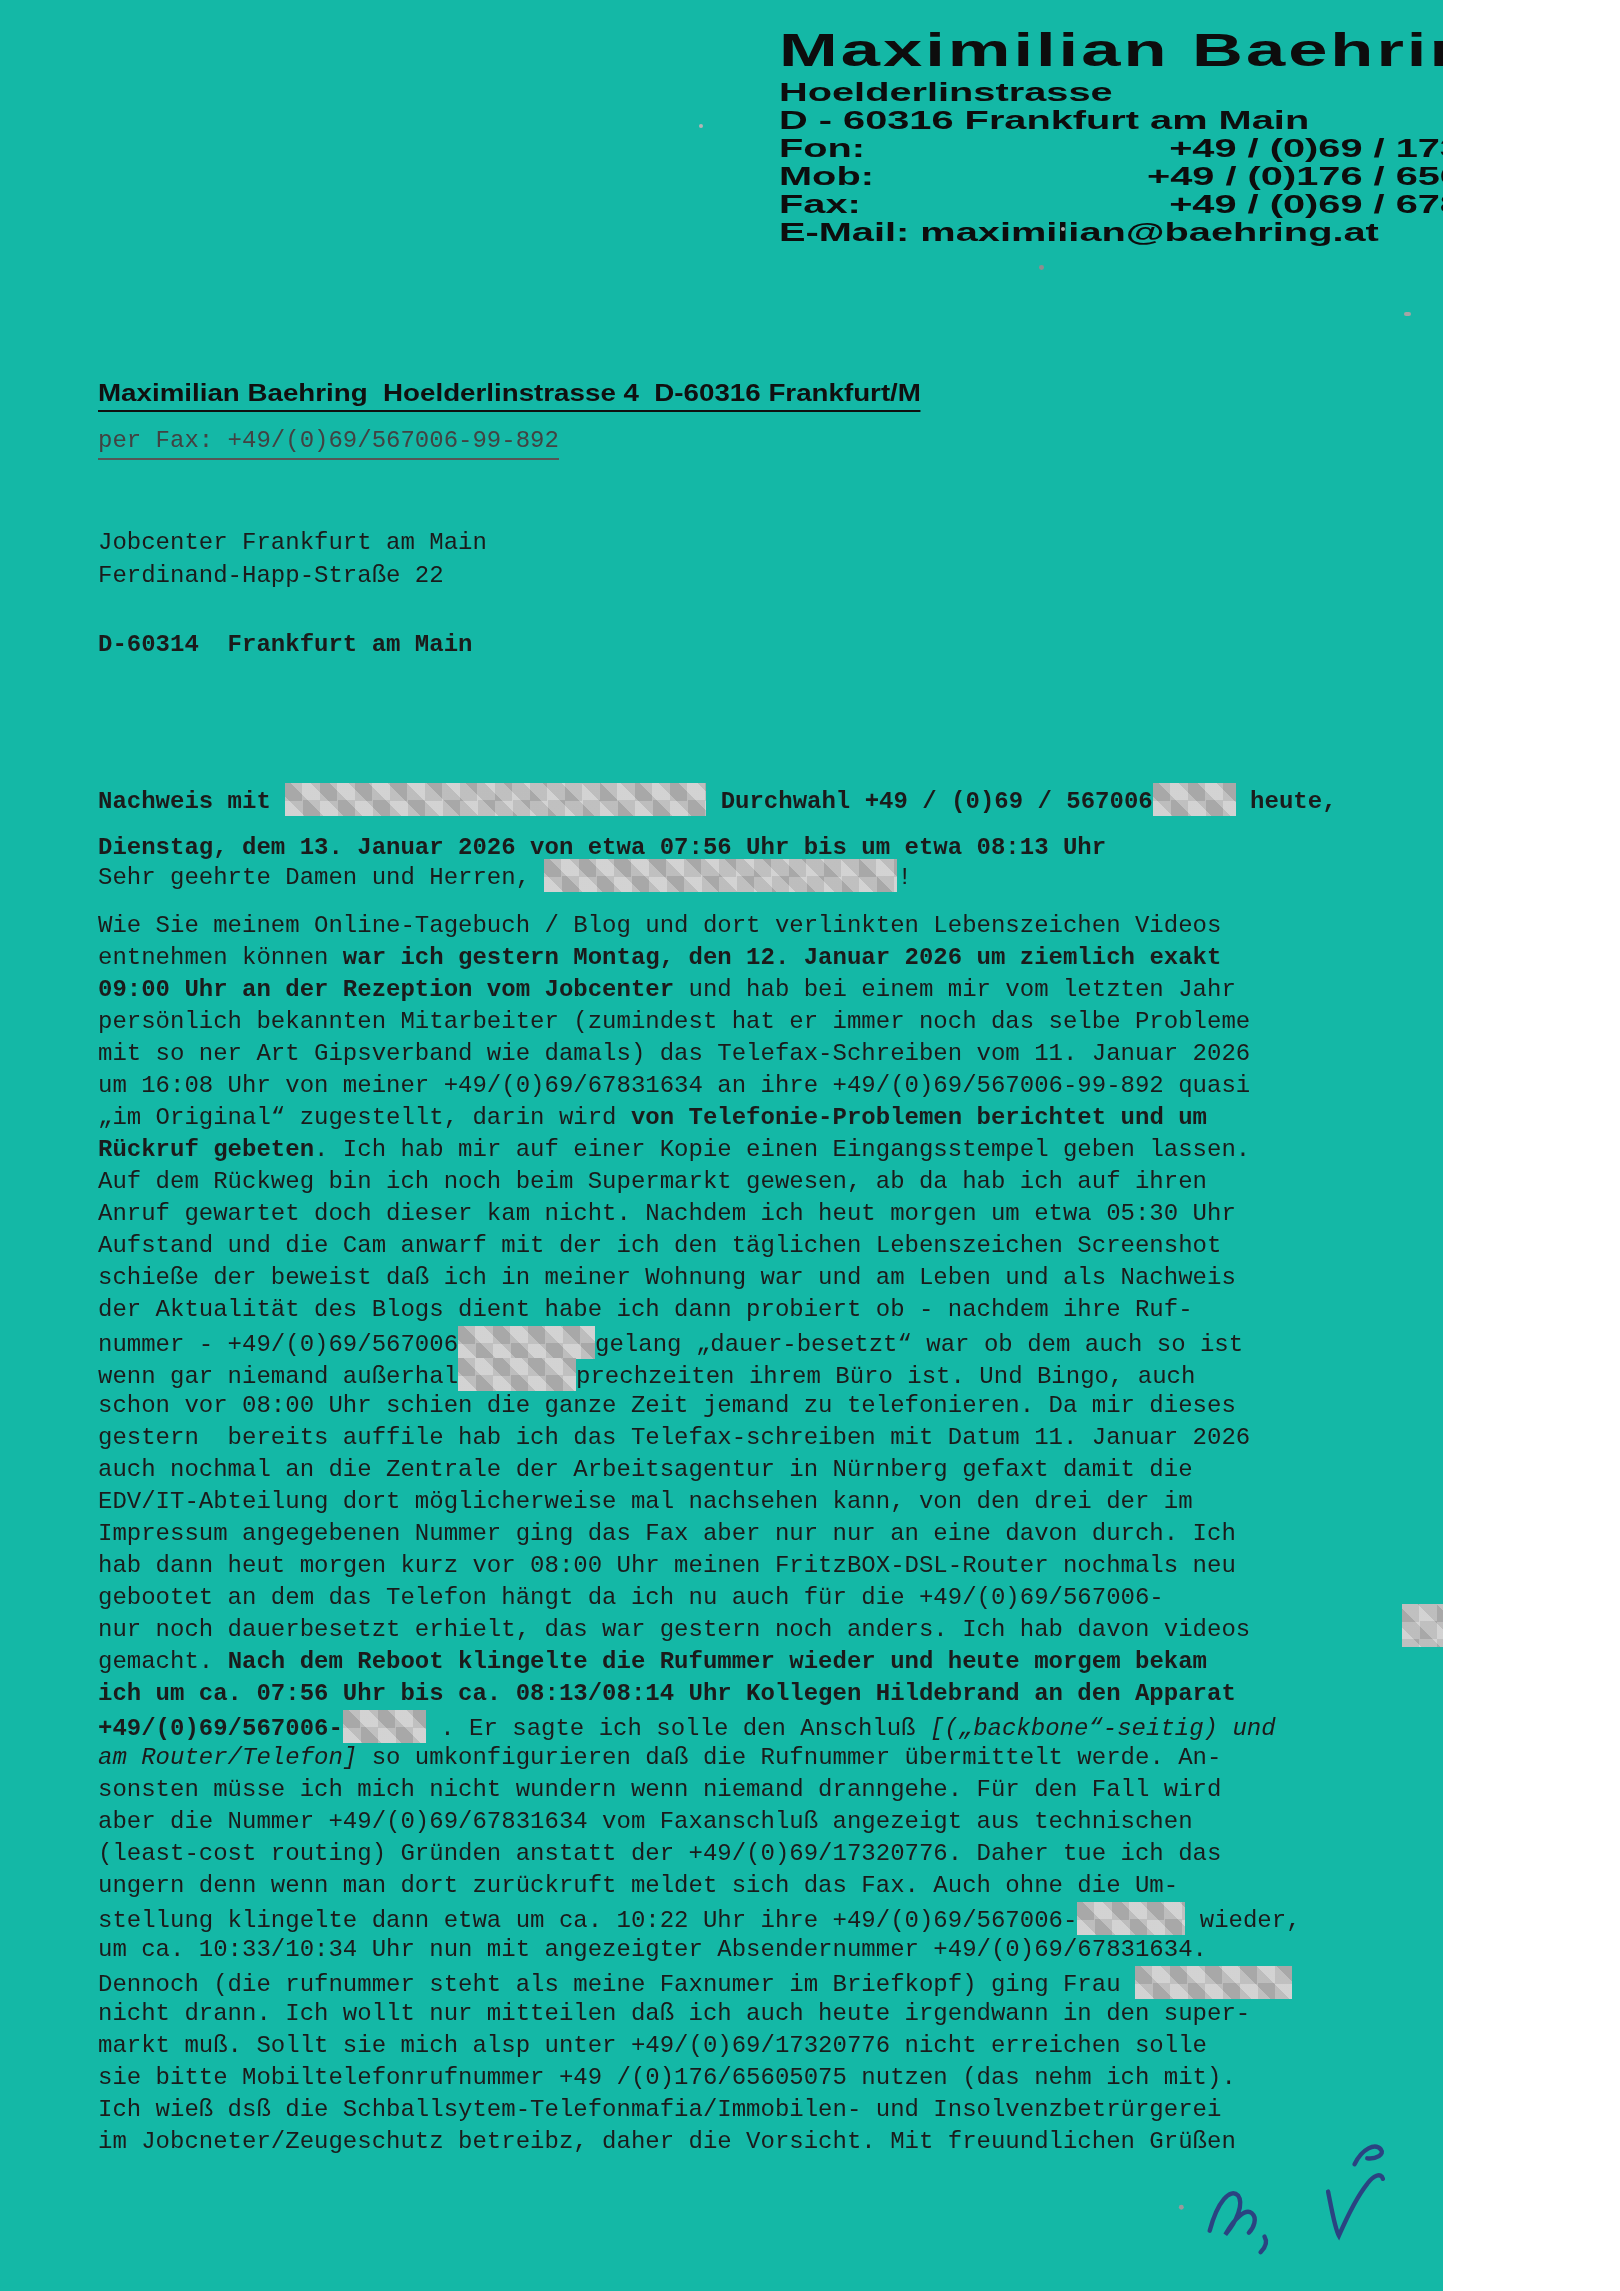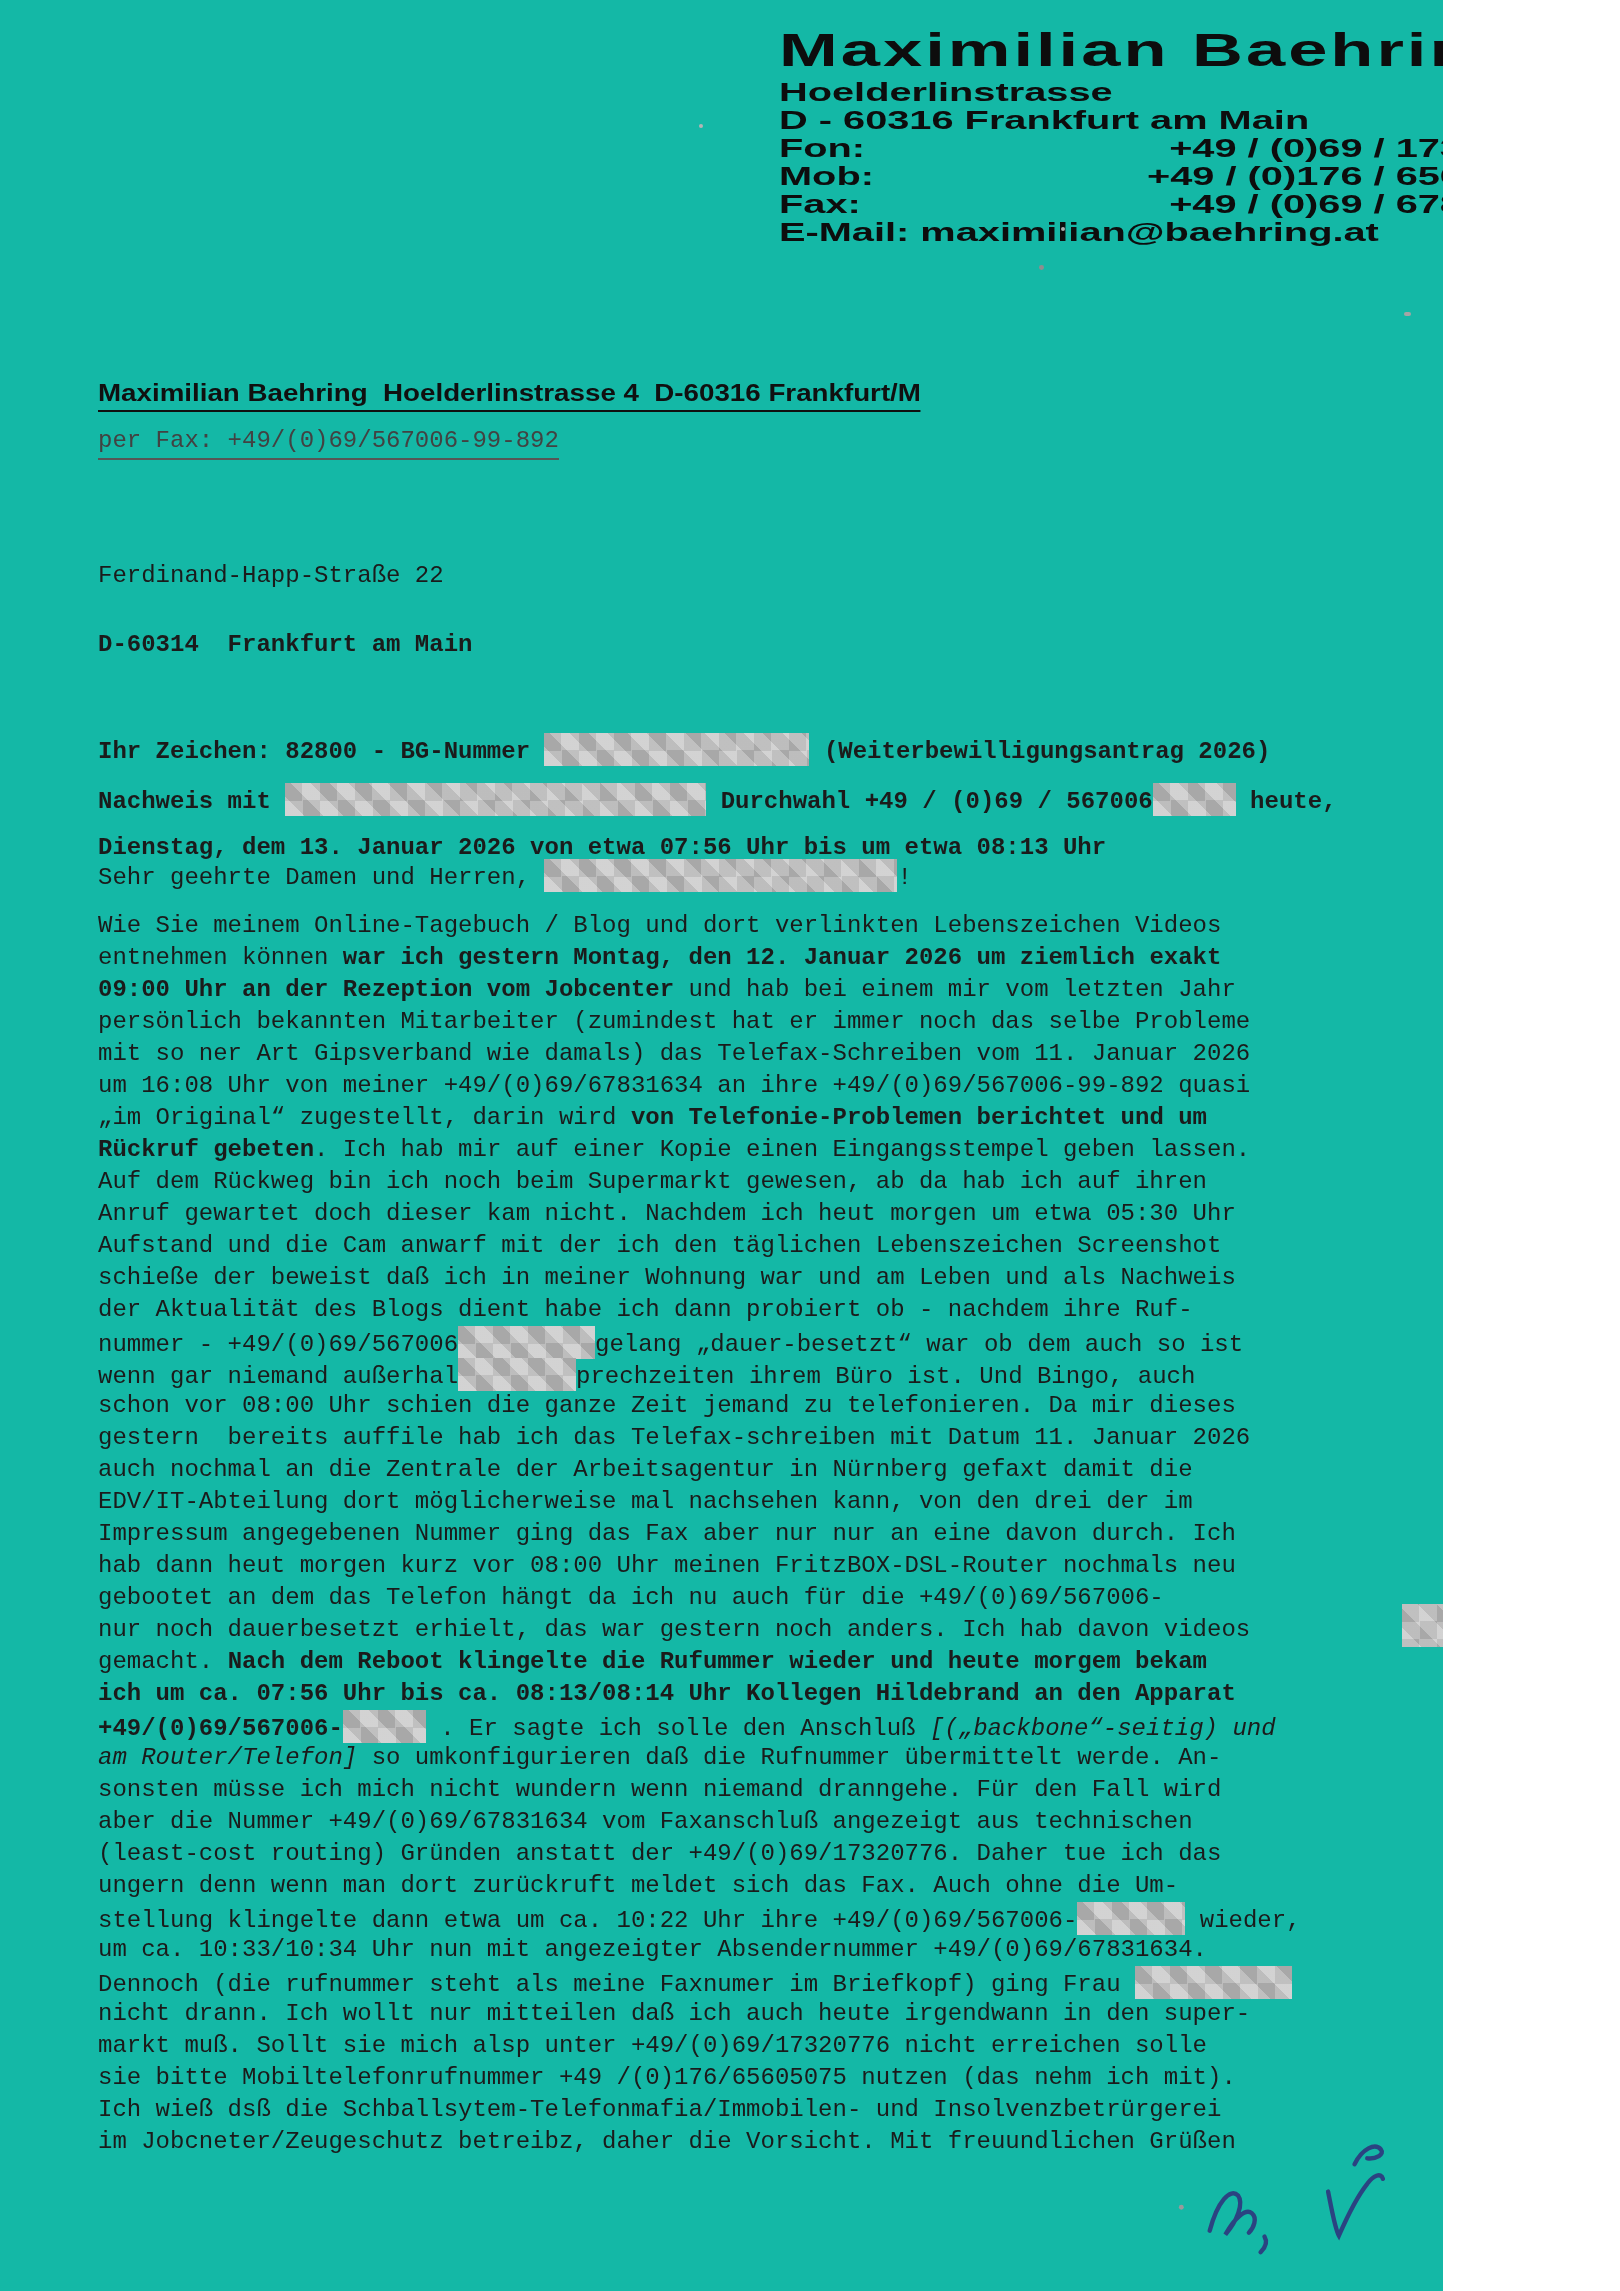--- a/index.html
+++ b/index.html
@@ -57,25 +57,25 @@
         <div class="lh-row"><span>Mob:</span><span>+49 / (0)176 / 65605075</span></div>
         <div class="lh-row"><span>Fax:</span><span>+49 / (0)69 / 67831634</span></div>
         <div class="lh-row single"><span>E-Mail: maximilian@baehring.at</span></div>
       </div>
   </div>
 
   <div class="sender">Maximilian Baehring  Hoelderlinstrasse 4  D-60316 Frankfurt/M</div>
 
   <div class="faxline mono">per Fax: +49/(0)69/567006-99-892</div>
 
+  <div class="recip1 mono">Jobcenter Frankfurt am Main</div>
   <div class="recip2 mono">Ferdinand-Happ-Straße 22</div>
   <div class="recip3 mono">D-60314  Frankfurt am Main</div>
 
 
-  <div class="refline mono"><span class="b">Ihr Zeichen: 82800 - BG-Nummer </span><span class="redact" style="width: 265px;"></span><span class="b"> (Weiterbewilligungsantrag 2026)</span></div>
   <div class="telline1 mono"><span class="b">Nachweis mit </span><span class="redact" style="width: 421px;"></span><span class="b"> Durchwahl +49 / (0)69 / 567006</span><span class="redact" style="width: 83px;"></span><span class="b"> heute,</span></div>
   <div class="telline2 mono">Dienstag, dem 13. Januar 2026 von etwa 07:56 Uhr bis um etwa 08:13 Uhr</div>
   <div class="salutation mono"><span>Sehr geehrte Damen und Herren, </span><span class="redact" style="width: 353px;"></span><span>!</span></div>
 
   <div class="body mono" id="letter-body"><div class="line"><span>Wie Sie meinem Online-Tagebuch / Blog und dort verlinkten Lebenszeichen Videos</span></div><div class="line"><span>entnehmen können </span><span class="b">war ich gestern Montag, den 12. Januar 2026 um ziemlich exakt</span></div><div class="line"><span class="b">09:00 Uhr an der Rezeption vom Jobcenter</span><span> und hab bei einem mir vom letzten Jahr</span></div><div class="line"><span>persönlich bekannten Mitarbeiter (zumindest hat er immer noch das selbe Probleme</span></div><div class="line"><span>mit so ner Art Gipsverband wie damals) das Telefax-Schreiben vom 11. Januar 2026</span></div><div class="line"><span>um 16:08 Uhr von meiner +49/(0)69/67831634 an ihre +49/(0)69/567006-99-892 quasi</span></div><div class="line"><span>„im Original“ zugestellt, darin wird </span><span class="b">von Telefonie-Problemen berichtet und um</span></div><div class="line"><span class="b">Rückruf gebeten</span><span>. Ich hab mir auf einer Kopie einen Eingangsstempel geben lassen.</span></div><div class="line"><span>Auf dem Rückweg bin ich noch beim Supermarkt gewesen, ab da hab ich auf ihren</span></div><div class="line"><span>Anruf gewartet doch dieser kam nicht. Nachdem ich heut morgen um etwa 05:30 Uhr</span></div><div class="line"><span>Aufstand und die Cam anwarf mit der ich den täglichen Lebenszeichen Screenshot</span></div><div class="line"><span>schieße der beweist daß ich in meiner Wohnung war und am Leben und als Nachweis</span></div><div class="line"><span>der Aktualität des Blogs dient habe ich dann probiert ob - nachdem ihre Ruf-</span></div><div class="line"><span>nummer - +49/(0)69/567006</span><span class="redact" style="width: 137px;"></span><span>gelang „dauer-besetzt“ war ob dem auch so ist</span></div><div class="line"><span>wenn gar niemand außerhal</span><span class="redact" style="width: 118px;"></span><span>prechzeiten ihrem Büro ist. Und Bingo, auch</span></div><div class="line"><span>schon vor 08:00 Uhr schien die ganze Zeit jemand zu telefonieren. Da mir dieses</span></div><div class="line"><span>gestern  bereits auffile hab ich das Telefax-schreiben mit Datum 11. Januar 2026</span></div><div class="line"><span>auch nochmal an die Zentrale der Arbeitsagentur in Nürnberg gefaxt damit die</span></div><div class="line"><span>EDV/IT-Abteilung dort möglicherweise mal nachsehen kann, von den drei der im</span></div><div class="line"><span>Impressum angegebenen Nummer ging das Fax aber nur nur an eine davon durch. Ich</span></div><div class="line"><span>hab dann heut morgen kurz vor 08:00 Uhr meinen FritzBOX-DSL-Router nochmals neu</span></div><div class="line"><span>gebootet an dem das Telefon hängt da ich nu auch für die +49/(0)69/567006-</span></div><div class="line"><span>nur noch dauerbesetzt erhielt, das war gestern noch anders. Ich hab davon videos</span></div><div class="line"><span>gemacht. </span><span class="b">Nach dem Reboot klingelte die Rufummer wieder und heute morgem bekam</span></div><div class="line"><span class="b">ich um ca. 07:56 Uhr bis ca. 08:13/08:14 Uhr Kollegen Hildebrand an den Apparat</span></div><div class="line"><span class="b">+49/(0)69/567006-</span><span class="redact" style="width: 83px;"></span><span> . Er sagte ich solle den Anschluß </span><span class="i">[(„backbone“-seitig) und</span></div><div class="line"><span class="i">am Router/Telefon]</span><span> so umkonfigurieren daß die Rufnummer übermittelt werde. An-</span></div><div class="line"><span>sonsten müsse ich mich nicht wundern wenn niemand dranngehe. Für den Fall wird</span></div><div class="line"><span>aber die Nummer +49/(0)69/67831634 vom Faxanschluß angezeigt aus technischen</span></div><div class="line"><span>(least-cost routing) Gründen anstatt der +49/(0)69/17320776. Daher tue ich das</span></div><div class="line"><span>ungern denn wenn man dort zurückruft meldet sich das Fax. Auch ohne die Um-</span></div><div class="line"><span>stellung klingelte dann etwa um ca. 10:22 Uhr ihre +49/(0)69/567006-</span><span class="redact" style="width: 108px;"></span><span> wieder,</span></div><div class="line"><span>um ca. 10:33/10:34 Uhr nun mit angezeigter Absendernummer +49/(0)69/67831634.</span></div><div class="line"><span>Dennoch (die rufnummer steht als meine Faxnumer im Briefkopf) ging Frau </span><span class="redact" style="width: 157px;"></span></div><div class="line"><span>nicht drann. Ich wollt nur mitteilen daß ich auch heute irgendwann in den super-</span></div><div class="line"><span>markt muß. Sollt sie mich alsp unter +49/(0)69/17320776 nicht erreichen solle</span></div><div class="line"><span>sie bitte Mobiltelefonrufnummer +49 /(0)176/65605075 nutzen (das nehm ich mit).</span></div><div class="line"><span>Ich wieß dsß die Schballsytem-Telefonmafia/Immobilen- und Insolvenzbetrürgerei</span></div><div class="line"><span>im Jobcneter/Zeugeschutz betreibz, daher die Vorsicht. Mit freuundlichen Grüßen</span></div></div>
 
   <div class="redact abs-redact"></div>
 
   <svg class="signature" width="412" height="137" viewBox="0 0 420 140">
     <g fill="none" stroke="#2e3a7e" stroke-width="4.5" stroke-linecap="round" opacity="0.92">

